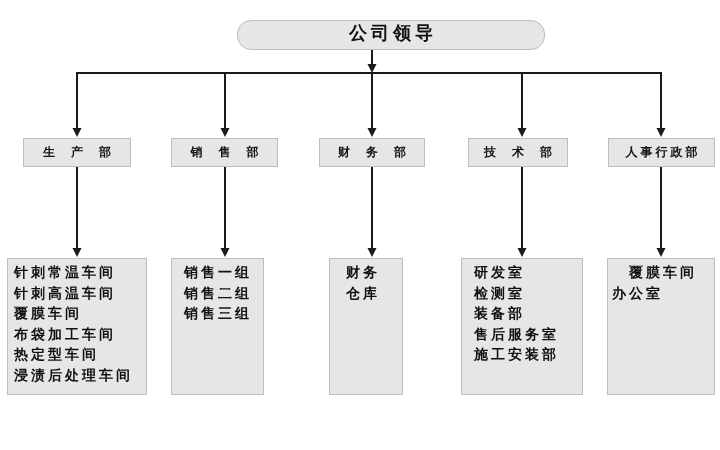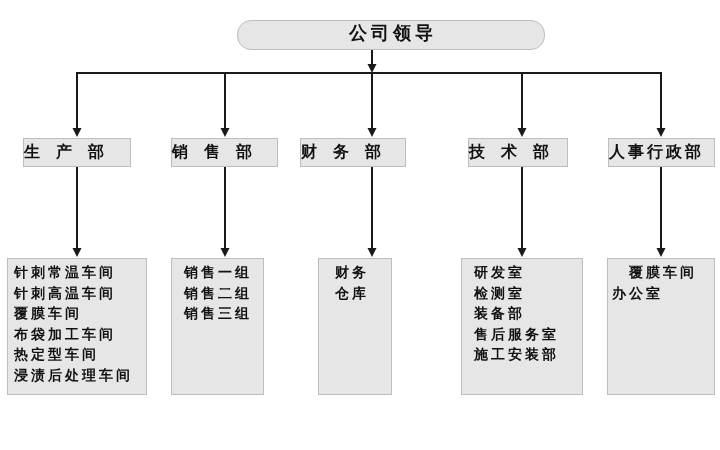--- a/index.html
+++ b/index.html
@@ -23,40 +23,40 @@
   .root{
     left:237px;top:20px;width:308px;height:30px;
     display:flex;align-items:flex-start;justify-content:center;
     font-size:18px;
     border-radius:14px;
   }
   .root .lbl{letter-spacing:4px;margin-right:-4px;white-space:nowrap;}
   
   .dept{
     top:138px;height:29px;
-    display:flex;align-items:center;justify-content:flex-start;
-    font-size:16px;
+    display:flex;align-items:center;justify-content:center;
+    font-size:12px;
   }
   .dept .lbl{letter-spacing:16px;margin-right:-16px;white-space:nowrap;}
   .dept.c5 .lbl{letter-spacing:3px;margin-right:-3px;}
   .dept.c1{left:23px;width:108px;}
   .dept.c2{left:171px;width:107px;}
-  .dept.c3{left:300px;width:106px;}
+  .dept.c3{left:319px;width:106px;}
   .dept.c4{left:468px;width:100px;}
   .dept.c5{left:608px;width:107px;}
   
   .units{
     top:258px;height:137px;
     font-size:14px;line-height:20.5px;letter-spacing:3px;
     padding-top:3px;
     white-space:pre-line;
   }
   .units.c1{left:7px;width:140px;padding-left:6px;}
   .units.c2{left:171px;width:93px;padding-left:12px;}
-  .units.c3{left:318px;width:74px;padding-left:16px;}
+  .units.c3{left:329px;width:74px;padding-left:16px;}
   .units.c4{left:461px;width:122px;padding-left:12px;}
   .units.c5{left:607px;width:108px;padding-left:4px;text-indent:17px;}
 </style>
 </head>
 <body>
 
 <div class="canvas">
 
   <svg class="connectors" viewBox="0 0 720 450" xmlns="http://www.w3.org/2000/svg">
     <g stroke="#1a1a1a" stroke-width="2" fill="none">

